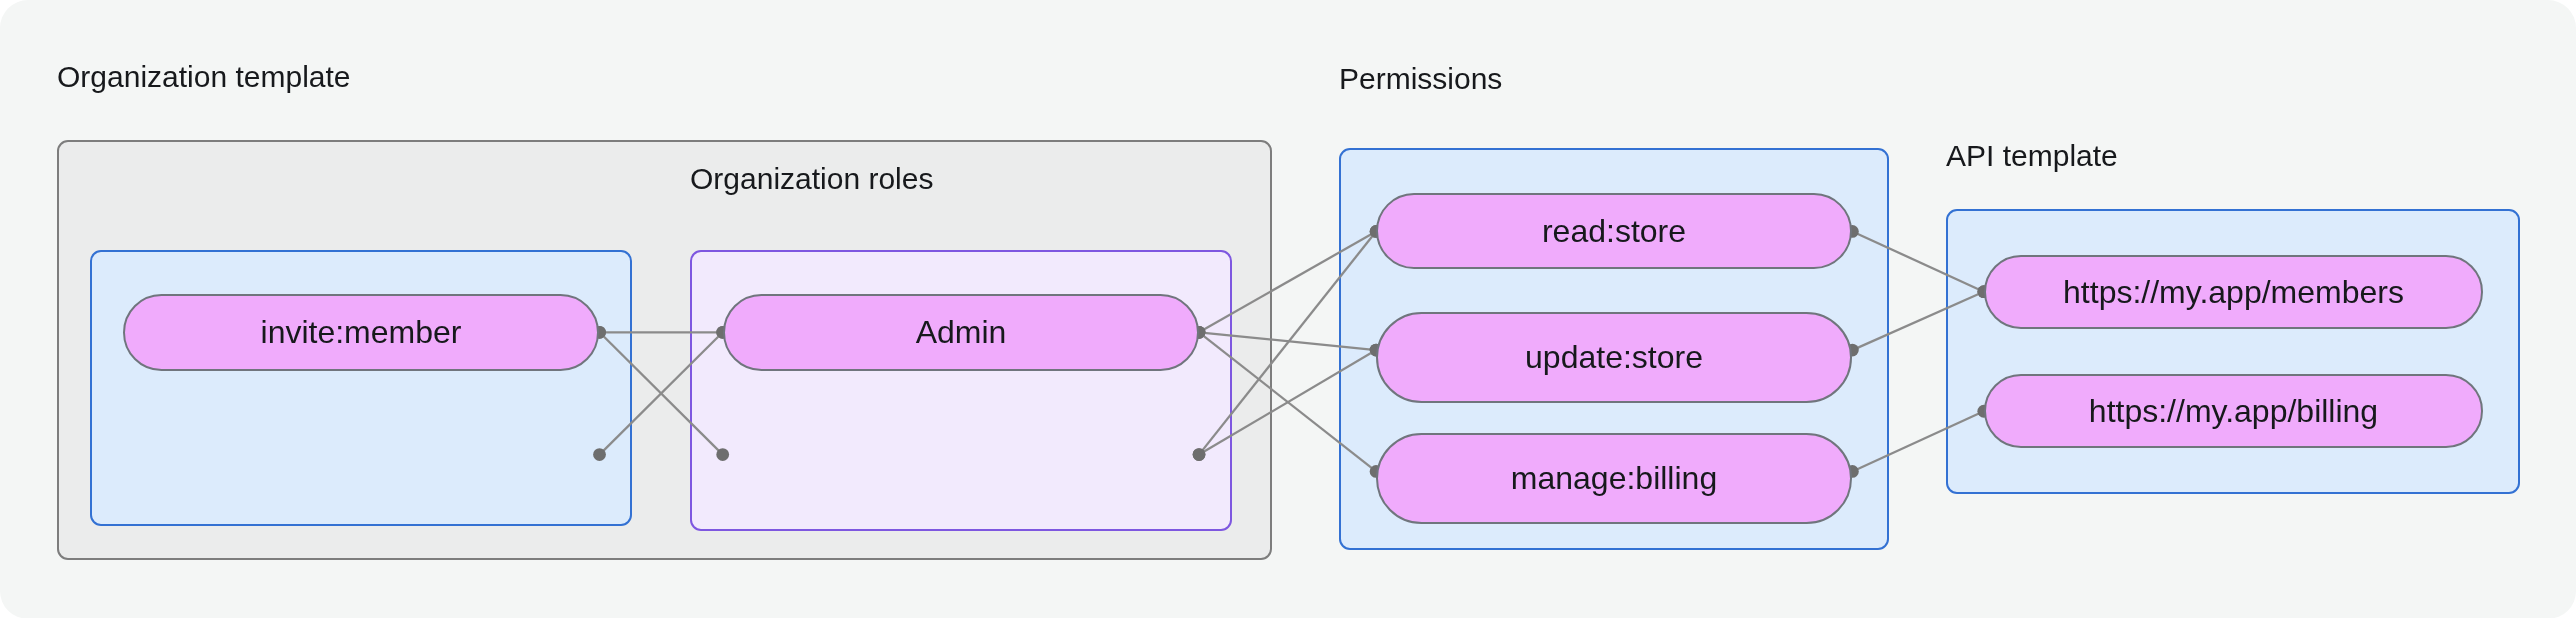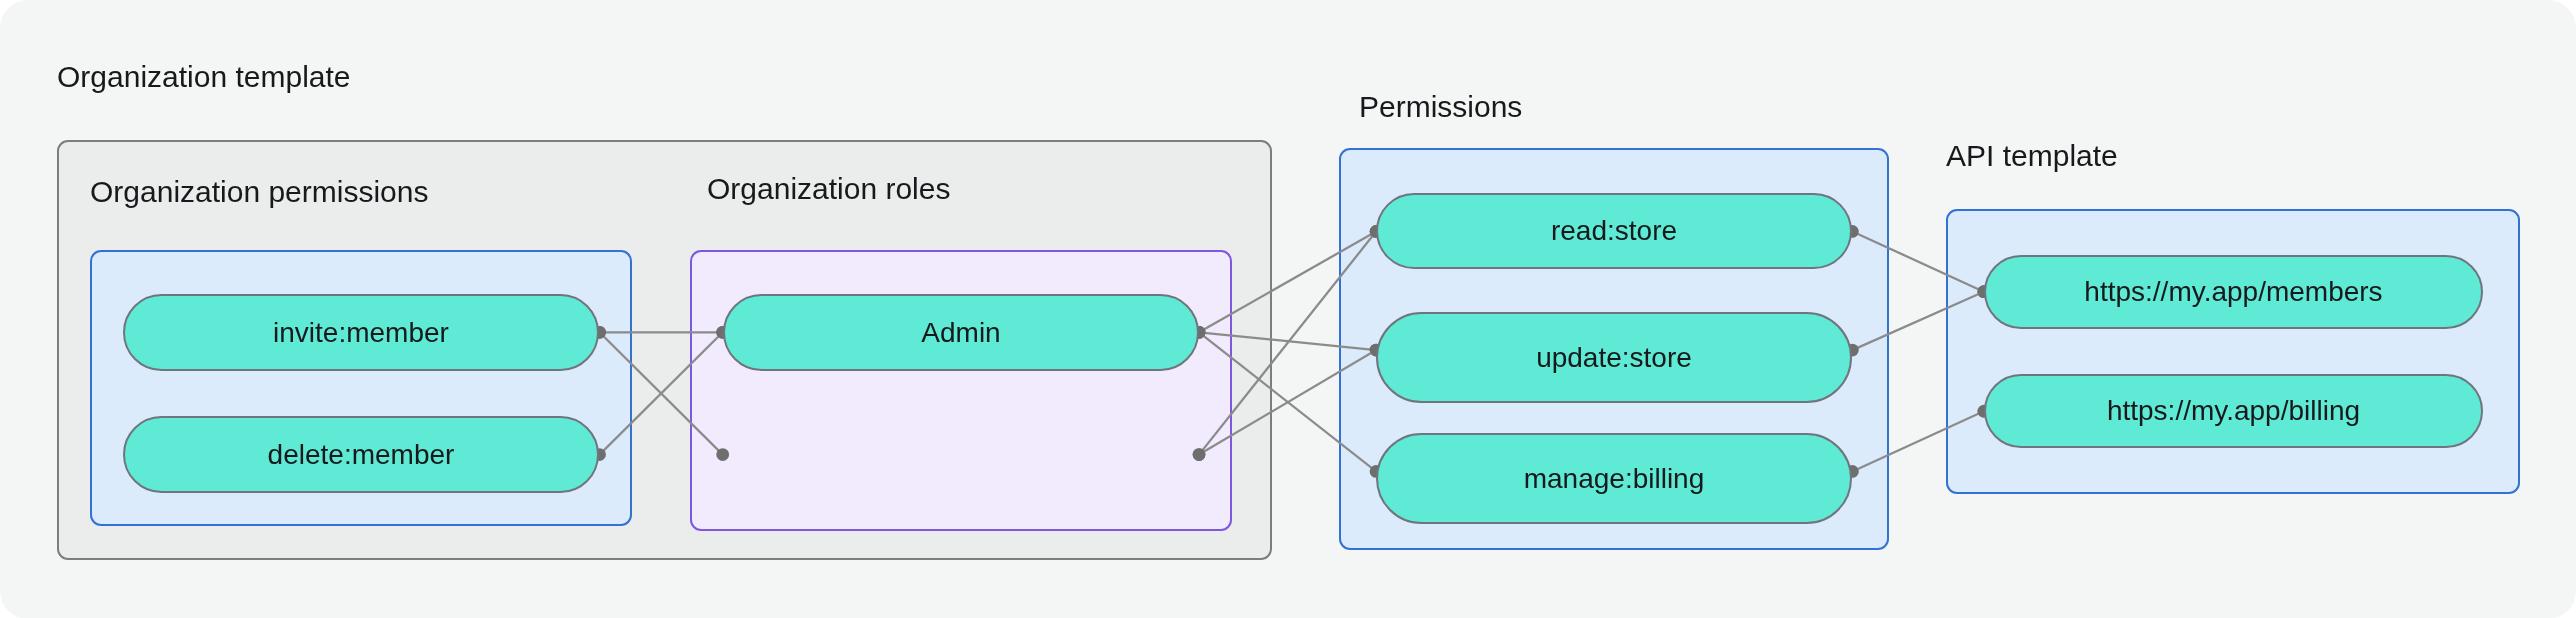--- a/index.html
+++ b/index.html
@@ -31,40 +31,40 @@
     background:var(--blue-fill,#dcebfc);
     border:2.7px solid var(--blue-border,#3371d3);
   }
   .box.purple{
     background:var(--purple-fill,#f2eafd);
     border:2.7px solid var(--purple-border,#7e57e0);
   }
   .pill{
     position:absolute;
     box-sizing:border-box;
-    background:#5eead4;
+    background:#f0abfc;
     border:2.3px solid #70757d;
     border-radius:912px;
     display:flex;
     align-items:center;
     justify-content:center;
-    font-size:28px;
+    font-size:32px;
     color:#17191c;
     white-space:nowrap;
   }
   svg.edges{position:absolute;left:0;top:0;pointer-events:none;}
 
   
   .lbl-org-template{left:57px;top:60px;}
   .grp-org-template{left:57px;top:140px;width:1215px;height:420px;}
   .lbl-org-permissions{left:90px;top:175px;}
   .box-org-permissions{left:90px;top:250px;width:542px;height:276px;}
-  .lbl-org-roles{left:690px;top:172px;margin-left:17px;}
+  .lbl-org-roles{left:690px;top:162px;}
   .box-org-roles{left:690px;top:250px;width:542px;height:281px;}
-  .lbl-permissions{left:1339px;top:90px;margin-left:20px;}
+  .lbl-permissions{left:1339px;top:62px;}
   .box-permissions{left:1339px;top:148px;width:550px;height:402px;}
   .lbl-api-resources{left:1946px;top:139px;}
   .box-api-resources{left:1946px;top:209px;width:574px;height:285px;}
 
   .pill-invite{left:123px;top:294px;width:476px;height:77px;text-align:center;}
   .pill-delete{left:123px;top:416px;width:476px;height:77px;}
   .pill-admin{left:723px;top:294px;width:476px;height:77px;}
   .pill-member{left:723px;top:416px;width:476px;height:77px;}
   .pill-read{left:1376px;top:193px;width:476px;height:76px;}
   .pill-update{left:1376px;top:312px;width:476px;height:91px;}
@@ -77,21 +77,20 @@
 
 <div class="canvas">
 
   <div class="group gray grp-org-template"></div>
   <div class="box blue box-org-permissions"></div>
   <div class="box purple box-org-roles"></div>
   <div class="box blue box-permissions"></div>
   <div class="box blue box-api-resources"></div>
 
   <div class="label lbl-org-template">Organization template</div>
-  <div class="label lbl-org-permissions">Organization permissions</div>
   <div class="label lbl-org-roles">Organization roles</div>
   <div class="label lbl-permissions">Permissions</div>
   <div class="label lbl-api-resources">API template</div>
 
   <svg class="edges" id="edges" width="2576" height="619" viewBox="0 0 2823 678">
       <line x1="657" y1="364" x2="792" y2="364" stroke="#8b8b8b" stroke-width="2.5"></line>
       <circle cx="657" cy="364" r="7" fill="#6e6e6e"></circle>
       <circle cx="792" cy="364" r="7" fill="#6e6e6e"></circle>
       <line x1="657" y1="364" x2="792" y2="498" stroke="#8b8b8b" stroke-width="2.5"></line>
       <circle cx="657" cy="364" r="7" fill="#6e6e6e"></circle>
@@ -119,21 +118,20 @@
       <circle cx="2174" cy="319.5" r="7" fill="#6e6e6e"></circle>
       <line x1="2030" y1="383.5" x2="2174" y2="319.5" stroke="#8b8b8b" stroke-width="2.5"></line>
       <circle cx="2030" cy="383.5" r="7" fill="#6e6e6e"></circle>
       <circle cx="2174" cy="319.5" r="7" fill="#6e6e6e"></circle>
       <line x1="2030" y1="516.5" x2="2174" y2="450.5" stroke="#8b8b8b" stroke-width="2.5"></line>
       <circle cx="2030" cy="516.5" r="7" fill="#6e6e6e"></circle>
       <circle cx="2174" cy="450.5" r="7" fill="#6e6e6e"></circle>
     </svg>
 
   <div class="pill pill-invite">invite:member</div>
-  <div class="pill pill-delete">delete:member</div>
   <div class="pill pill-admin">Admin</div>
   <div class="pill pill-read">read:store</div>
   <div class="pill pill-update">update:store</div>
   <div class="pill pill-manage">manage:billing</div>
   <div class="pill pill-billing">https://my.app/billing</div>
   <div class="pill pill-members">https://my.app/members</div>
 
 </div>
 
 

